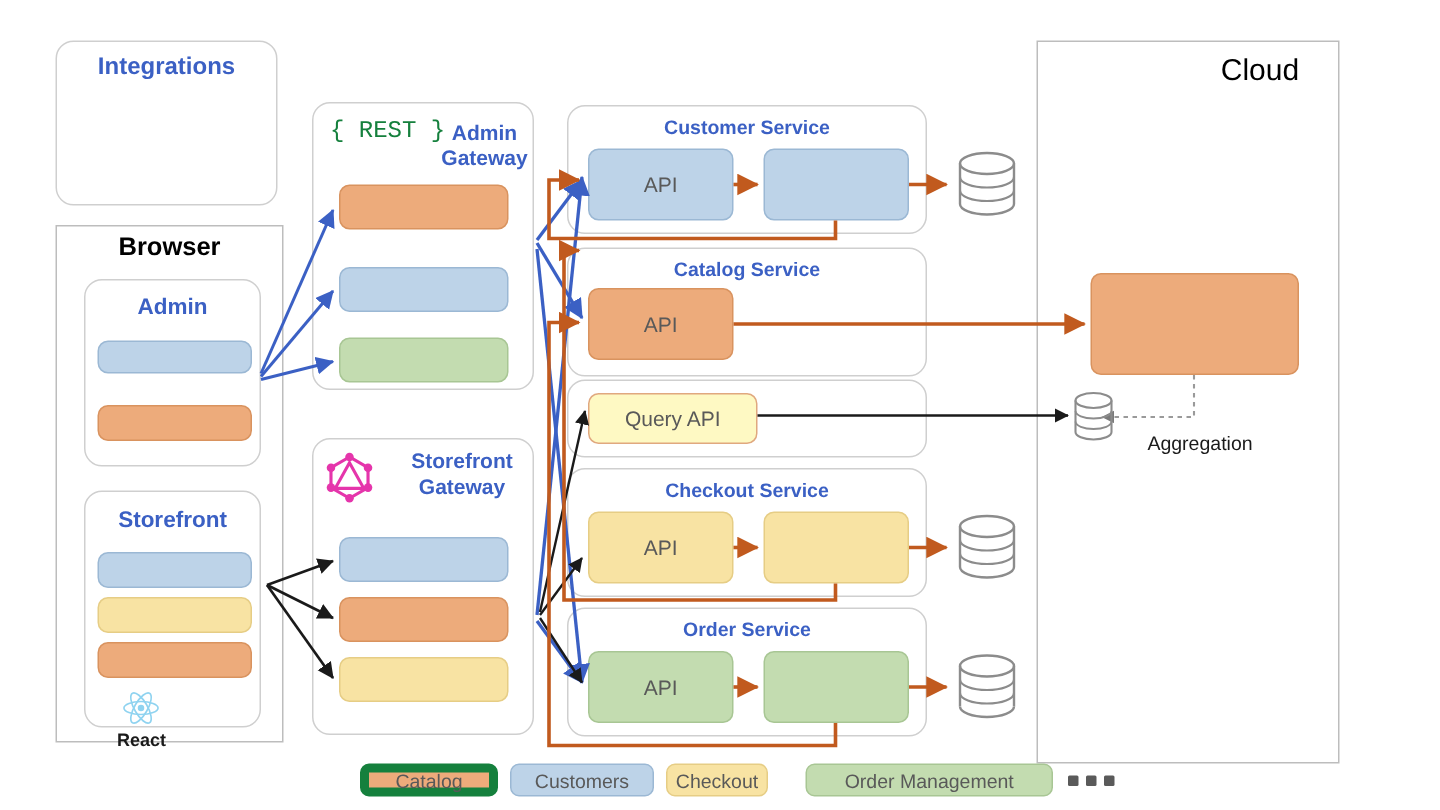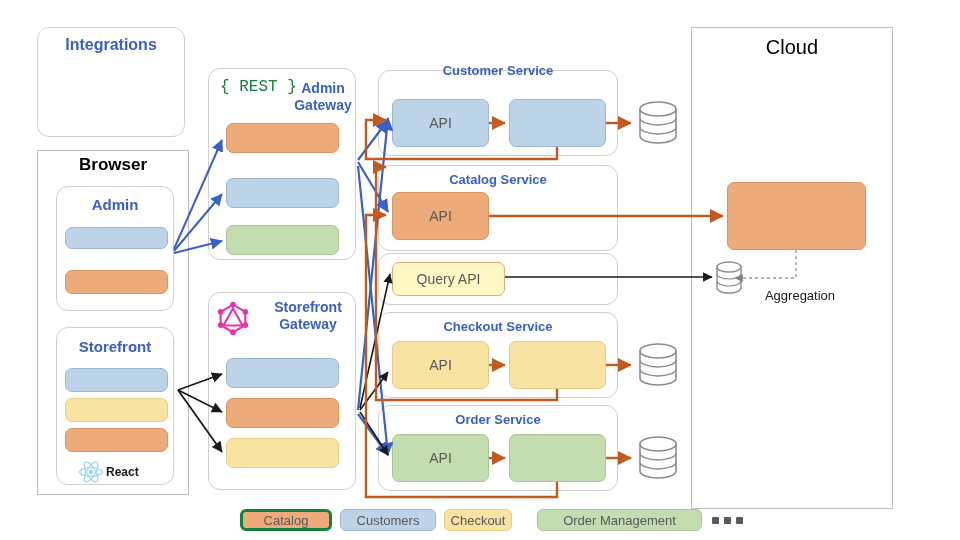--- a/index.html
+++ b/index.html
@@ -25,21 +25,21 @@
             text-align:center;color:#595959;font-size:14px;}
 
   svg.layer{position:absolute;left:0;top:0;width:960px;height:540px;overflow:visible;pointer-events:none;}
 
   .legend-item{position:absolute;box-sizing:border-box;border-radius:6px;height:22px;
                display:flex;align-items:center;justify-content:center;
                font-size:13px;color:#595959;}
   .dots{position:absolute;display:flex;gap:5px;align-items:center;}
   .dots i{display:block;width:7px;height:7px;background:#5a5a5a;border-radius:1px;}
 
-  .reactwrap{position:absolute;display:flex;align-items:center;gap:2px;}
+  .reactwrap{position:absolute;display:flex;align-items:center;gap:2px;flex-direction:column;}
   .reactlbl{font-size:12px;color:#1a1a1a;font-weight:bold;}
   .restlbl{position:absolute;color:#15803d;font-size:16px;font-family:"Liberation Mono",monospace;white-space:nowrap;}
 </style>
 </head>
 <body>
 
 <div id="stage">
 
   <div class="panel rounded" style="left:37px;top:27px;width:148px;height:110px;"></div>
   <div class="ttl t-blue" style="left:37px;top:36px;width:148px;font-size:16px;">Integrations</div>
@@ -93,21 +93,21 @@
     </g>
   </svg>
   <div class="ttl t-blue" style="left:262px;top:299px;width:92px;font-size:14px;line-height:17px;white-space:normal;">
     <span>Storefront Gateway</span>
   </div>
   <div class="chip c-blue" style="left:226px;top:358px;width:113px;height:30px;"></div>
   <div class="chip c-orange" style="left:226px;top:398px;width:113px;height:30px;"></div>
   <div class="chip c-yellow" style="left:226px;top:438px;width:113px;height:30px;"></div>
 
   <div class="panel rounded" style="left:378px;top:70px;width:240px;height:86px;"></div>
-  <div class="ttl t-blue" style="left:378px;top:63px;width:240px;font-size:13px;">Customer Service</div>
+  <div class="ttl t-blue" style="left:378px;top:77px;width:240px;font-size:13px;">Customer Service</div>
   <div class="chip c-blue" style="left:392px;top:99px;width:97px;height:48px;">
     <span class="chip-lbl">API</span>
   </div>
   <div class="chip c-blue" style="left:509px;top:99px;width:97px;height:48px;"></div>
 
   <div class="panel rounded" style="left:378px;top:165px;width:240px;height:86px;"></div>
   <div class="ttl t-blue" style="left:378px;top:172px;width:240px;font-size:13px;">Catalog Service</div>
   <div class="chip c-orange" style="left:392px;top:192px;width:97px;height:48px;">
     <span class="chip-lbl">API</span>
   </div>
@@ -125,25 +125,25 @@
   <div class="chip c-yellow" style="left:509px;top:341px;width:97px;height:48px;"></div>
 
   <div class="panel rounded" style="left:378px;top:405px;width:240px;height:86px;"></div>
   <div class="ttl t-blue" style="left:378px;top:412px;width:240px;font-size:13px;">Order Service</div>
   <div class="chip c-green" style="left:392px;top:434px;width:97px;height:48px;">
     <span class="chip-lbl">API</span>
   </div>
   <div class="chip c-green" style="left:509px;top:434px;width:97px;height:48px;"></div>
 
   <div class="panel sq" style="left:691px;top:27px;width:202px;height:482px;"></div>
-  <div class="ttl t-black" style="left:691px;top:36px;width:202px;font-size:20px;font-weight:normal;">Cloud</div>
+  <div class="ttl t-black" style="left:691px;top:36px;width:202px;font-size:20px;font-weight:normal;padding-left:48px;">Cloud</div>
   <div class="chip c-orange" style="left:727px;top:182px;width:139px;height:68px;"></div>
   <div class="ttl" style="left:745px;top:288px;width:110px;font-size:13px;color:#1a1a1a;">Aggregation</div>
 
-  <div class="legend-item" style="left:240px;top:509px;width:92px;background:#edab7b;border:3px solid #15803d;">
+  <div class="legend-item" style="left:240px;top:509px;width:92px;background:#edab7b;border:6px solid #15803d;">
     <span>Catalog</span>
   </div>
   <div class="legend-item" style="left:340px;top:509px;width:96px;background:#bdd3e8;border:1px solid #9bb8d4;">
     <span>Customers</span>
   </div>
   <div class="legend-item" style="left:444px;top:509px;width:68px;background:#f8e3a3;border:1px solid #e6cd85;">
     <span>Checkout</span>
   </div>
   <div class="legend-item" style="left:537px;top:509px;width:165px;background:#c3dcb0;border:1px solid #a8c694;">
     <span>Order Management</span>

